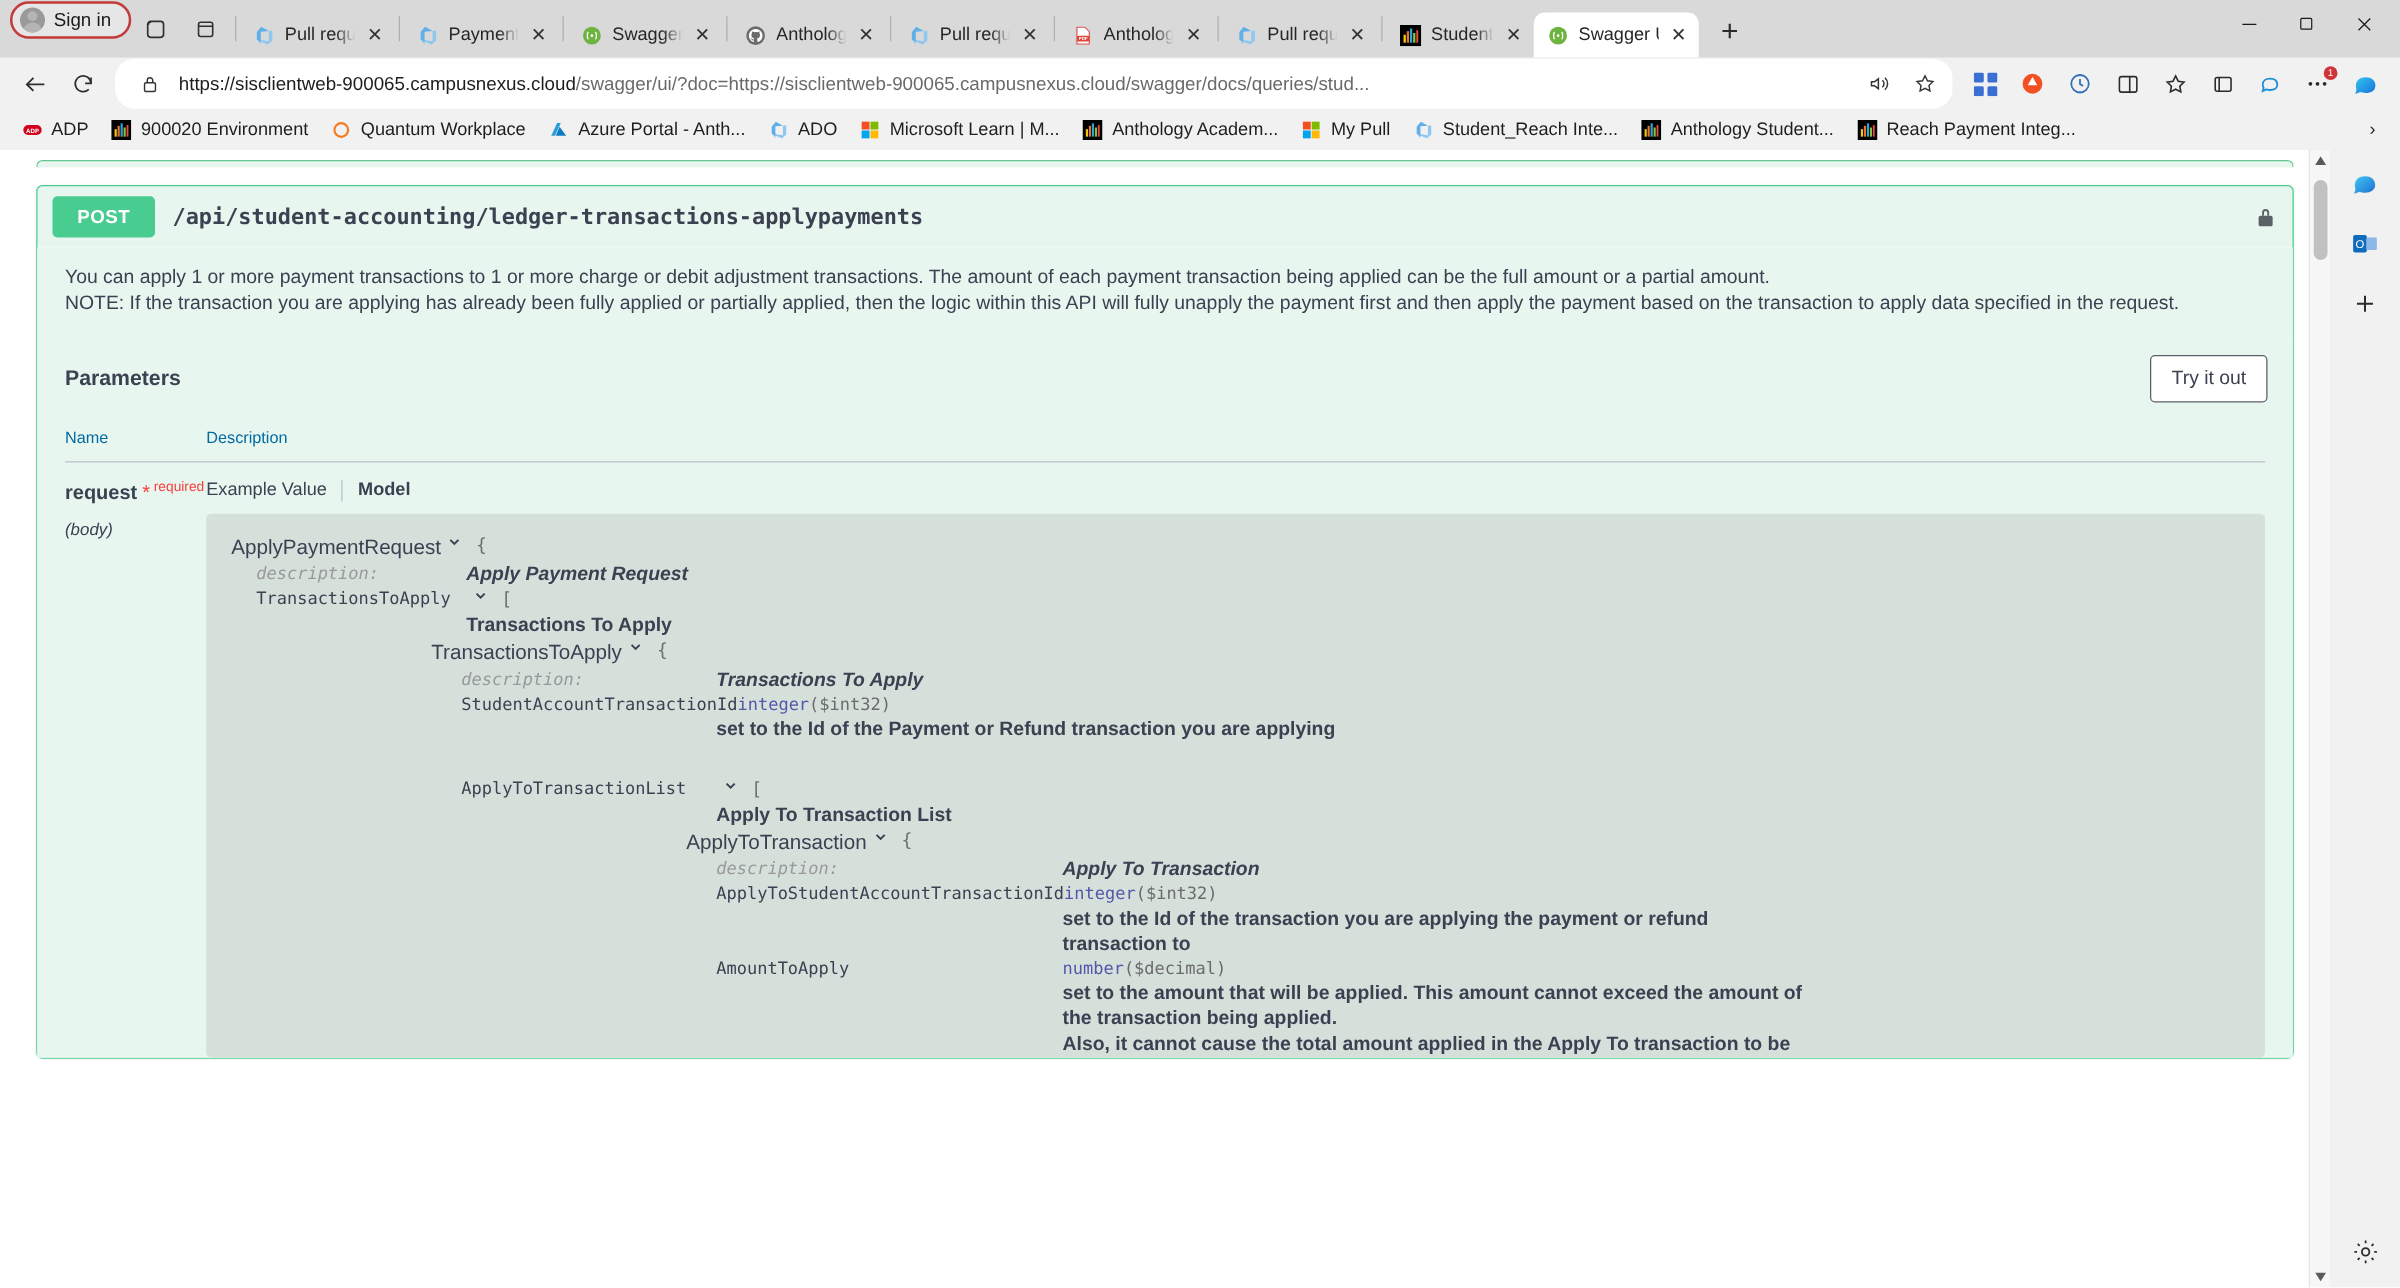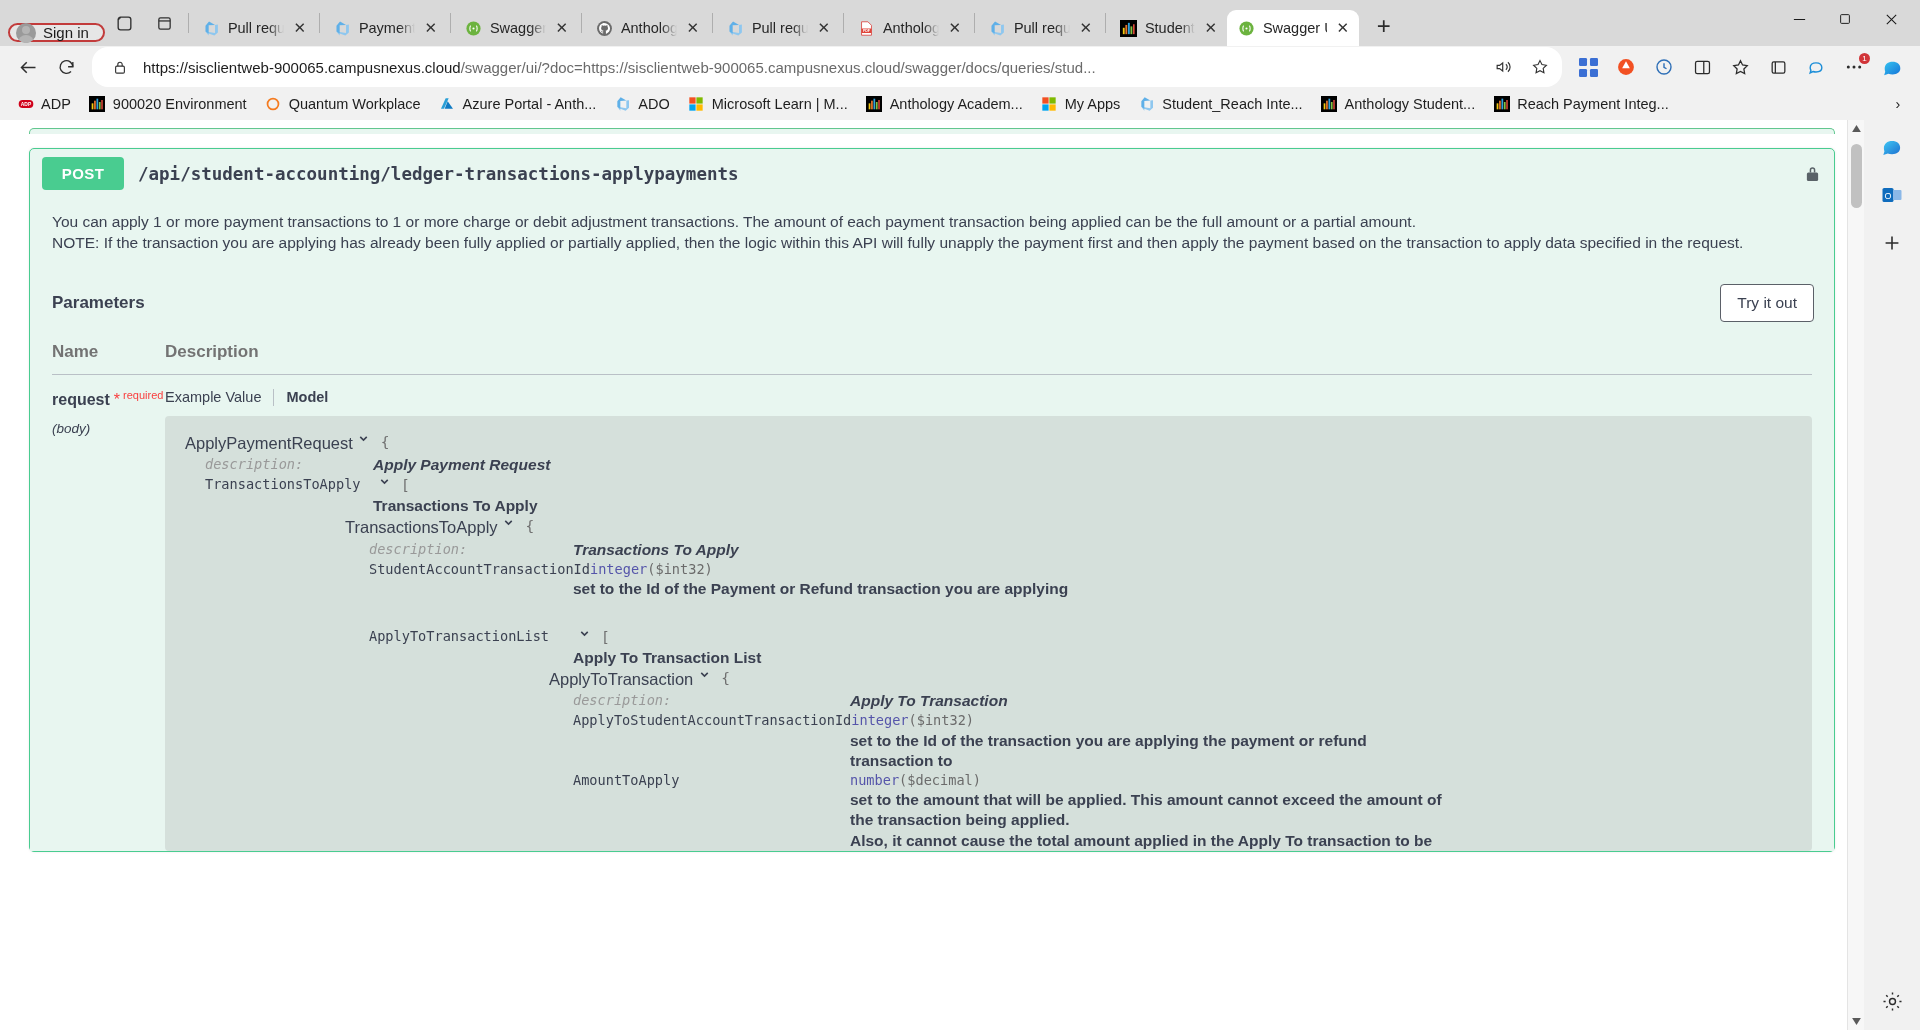--- a/index.html
+++ b/index.html
@@ -14,21 +14,21 @@
   
   .browser { width:1920px; height:1030px; display:flex; flex-direction:column; background:#f1f1f1; }
 
   .tabstrip {
     height:46px; background:#d9d9d9; display:flex; align-items:flex-end;
     padding:0 6px 0 8px; gap:0; position:relative; flex:0 0 46px;
   }
   .signin {
     display:flex; align-items:center; gap:7px;
     border:2px solid #c23b3b; border-radius:18px;
-    height:19px; padding:0 14px 0 6px; margin-bottom:4px; background:#e6e6e6;
+    height:30px; padding:0 14px 0 6px; margin-bottom:15px; background:#e6e6e6;
     font-size:15px; color:#1b1b1b; cursor:pointer;
   }
   .signin .av {
     width:20px; height:20px; border-radius:50%; background:#9a9a9a; position:relative; overflow:hidden;
   }
   .signin .av::after{
     content:""; position:absolute; left:50%; top:12px; transform:translateX(-50%);
     width:16px; height:12px; border-radius:8px 8px 0 0; background:#b4b4b4;
   }
   .signin .av::before{
@@ -108,21 +108,21 @@
     display:flex; align-items:center; padding:14px 20px 14px 22px; background:#e8f6f0;
     border-top:none;
   }
   .paramsbar h4 { margin:0; font-size:17px; color:#3b4151; font-weight:bold; }
   .tryout {
     margin-left:auto; background:#ffffff; border:1px solid #5b6068; color:#3b4151;
     font-size:15.5px; padding:9px 16px; border-radius:4px; cursor:pointer;
   }
   .tbl { background:#e8f6f0; padding:0 22px 0 22px; }
   .thead { display:flex; padding:6px 0 12px 0; border-bottom:1px solid #b9c0c6; }
-  .th { font-size:17px; font-weight:bold; color:#737373; }
+  .th { font-size:13px; font-weight:normal; color:#0369a1; }
   .th.c1 { width:113px; }
   .th.c2 { flex:1 1 auto; }
   .trow { display:flex; padding:14px 0 0 0; }
   .tc1 { width:113px; flex:0 0 113px; }
   .tc2 { flex:1 1 auto; min-width:0; }
   .pname { font-size:16px; color:#3b4151; font-weight:bold; font-family:"Liberation Sans",sans-serif; }
   .req-star { color:#f93e3e; margin-left:4px; }
   .req-lbl { color:#f93e3e; font-size:11px; vertical-align:super; margin-left:3px; }
   .ptype { font-size:13.5px; color:#3b4151; font-style:italic; margin-top:12px; }
 
@@ -496,21 +496,21 @@
         </div>
         <div class="bm">
           <span class="bi">
             <svg width="16" height="16" viewBox="0 0 24 24">
               <rect x="2" y="2" width="9.4" height="9.4" fill="#f25022"></rect>
               <rect x="12.6" y="2" width="9.4" height="9.4" fill="#7fba00"></rect>
               <rect x="2" y="12.6" width="9.4" height="9.4" fill="#00a4ef"></rect>
               <rect x="12.6" y="12.6" width="9.4" height="9.4" fill="#ffb900"></rect>
             </svg>
           </span>
-          <span>My Apps</span>
+          <span>My Pull</span>
         </div>
         <div class="bm">
           <span class="bi">
             <svg width="16" height="16" viewBox="0 0 24 24">
               <path d="M21 6.5v11L16 22l-8-3v3L3.5 16.3 17 18.4V6.9z" fill="#8ec7ef"></path>
               <path d="M17 6.9L8.5 2 3.5 8v8.3L8 19V7.5z" fill="#5fb0e8"></path>
             </svg>
           </span>
           <span>Student_Reach Inte...</span>
         </div>

